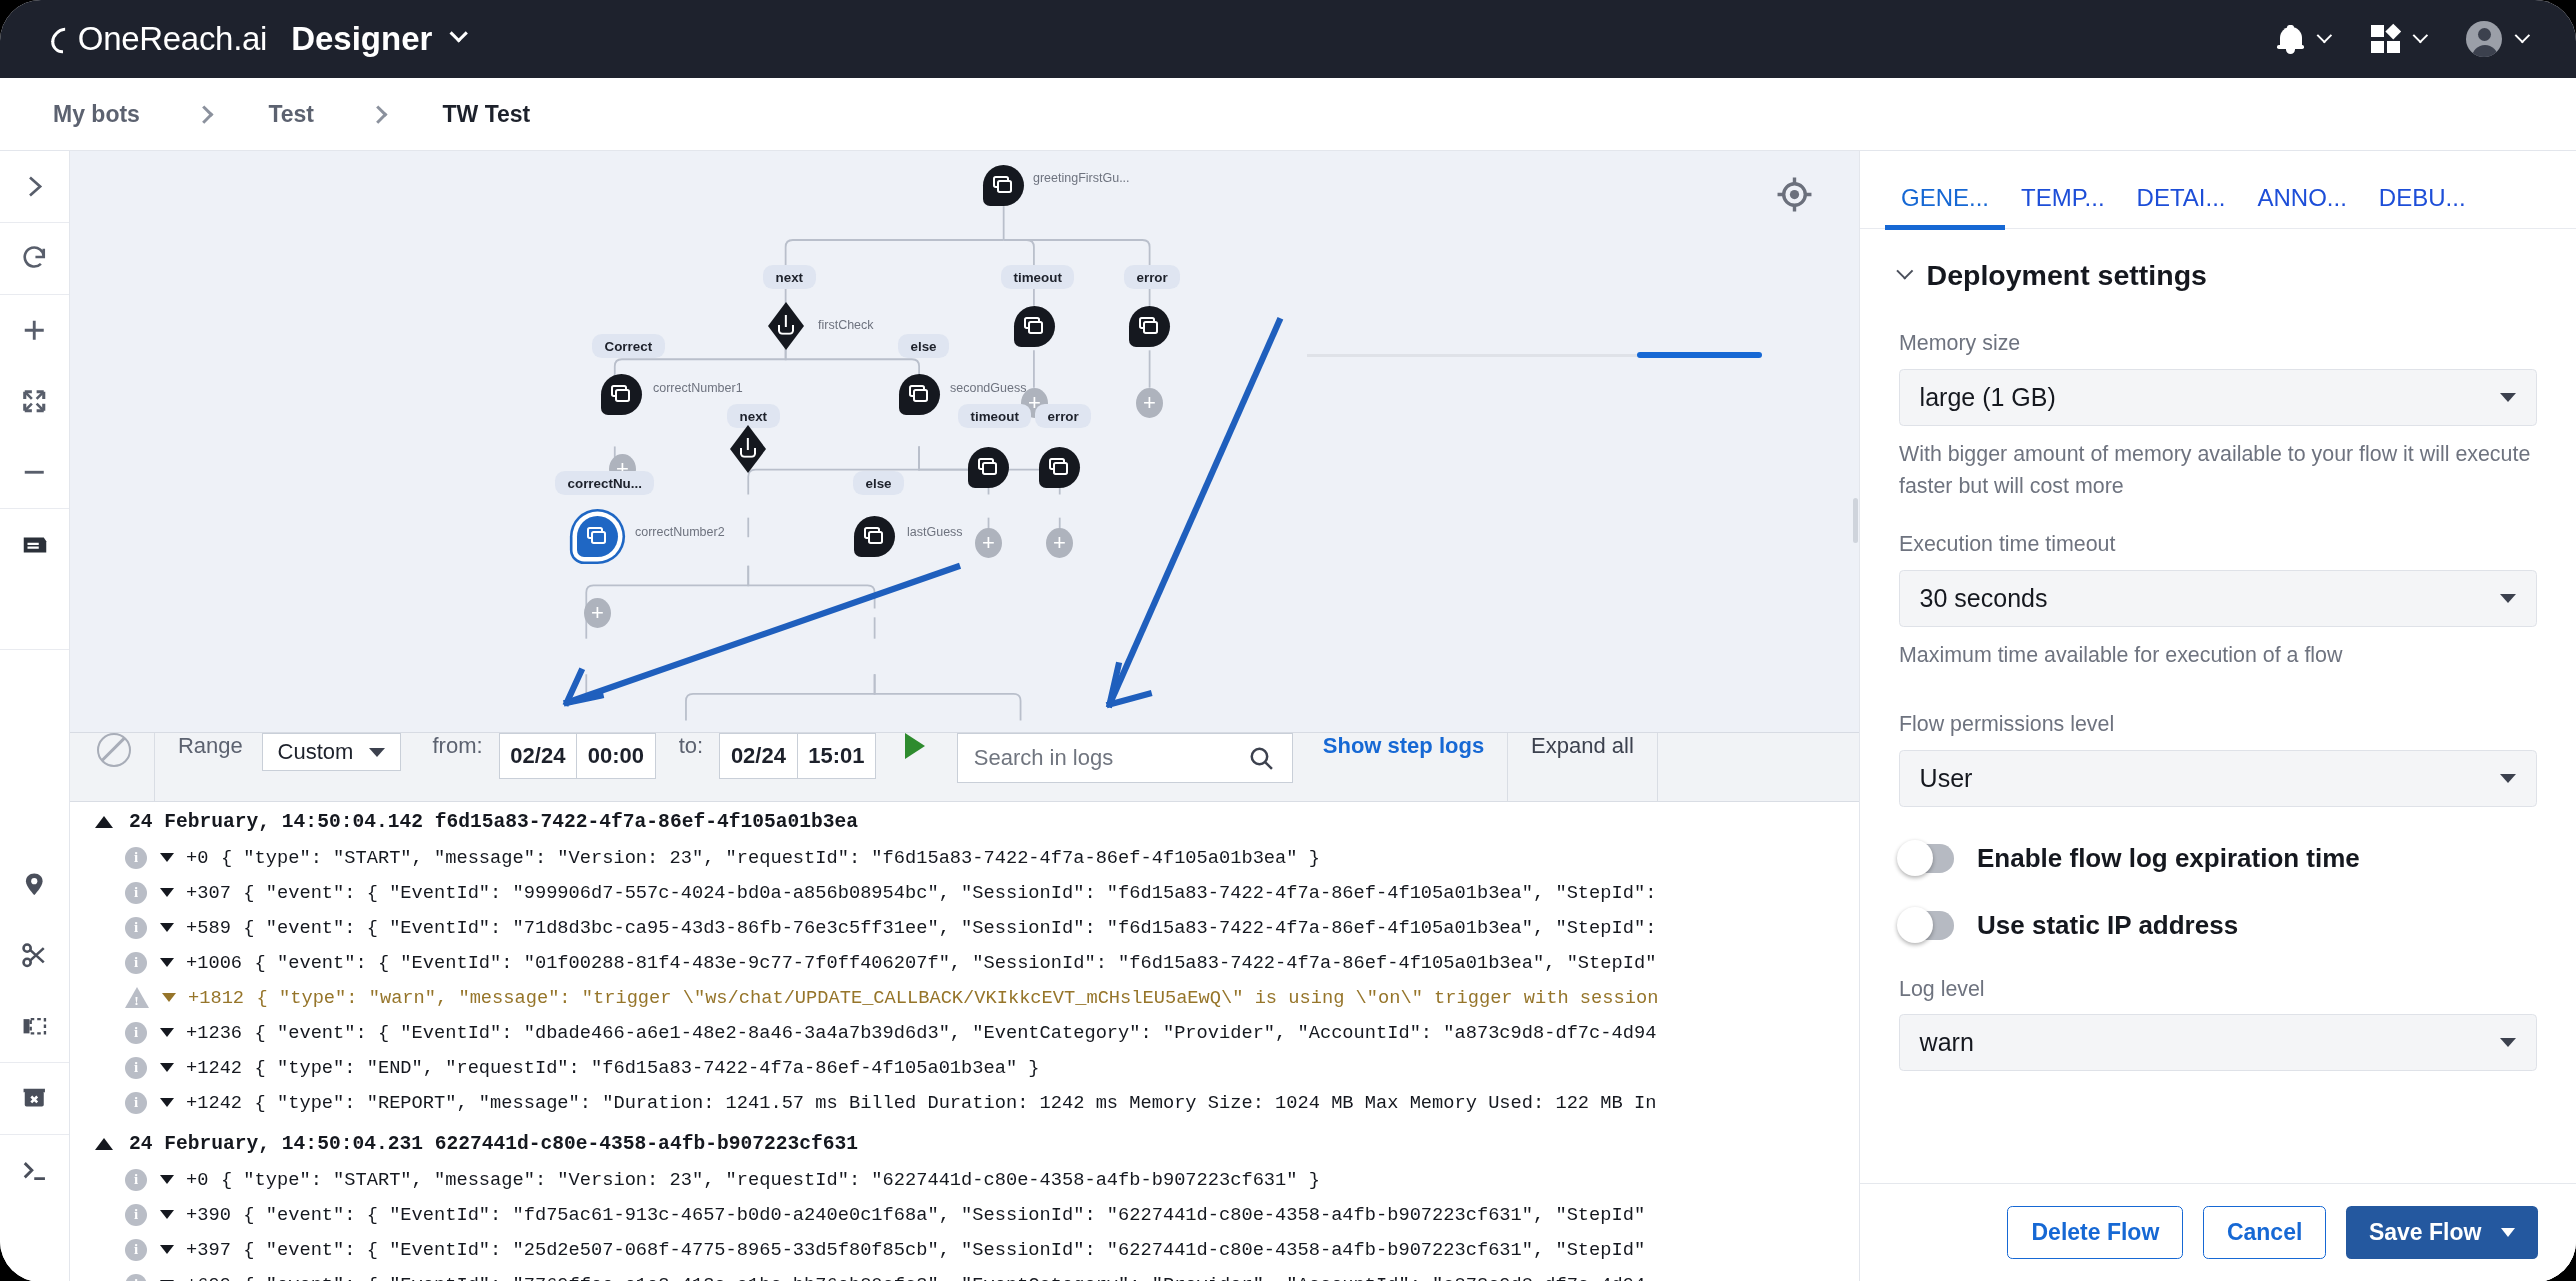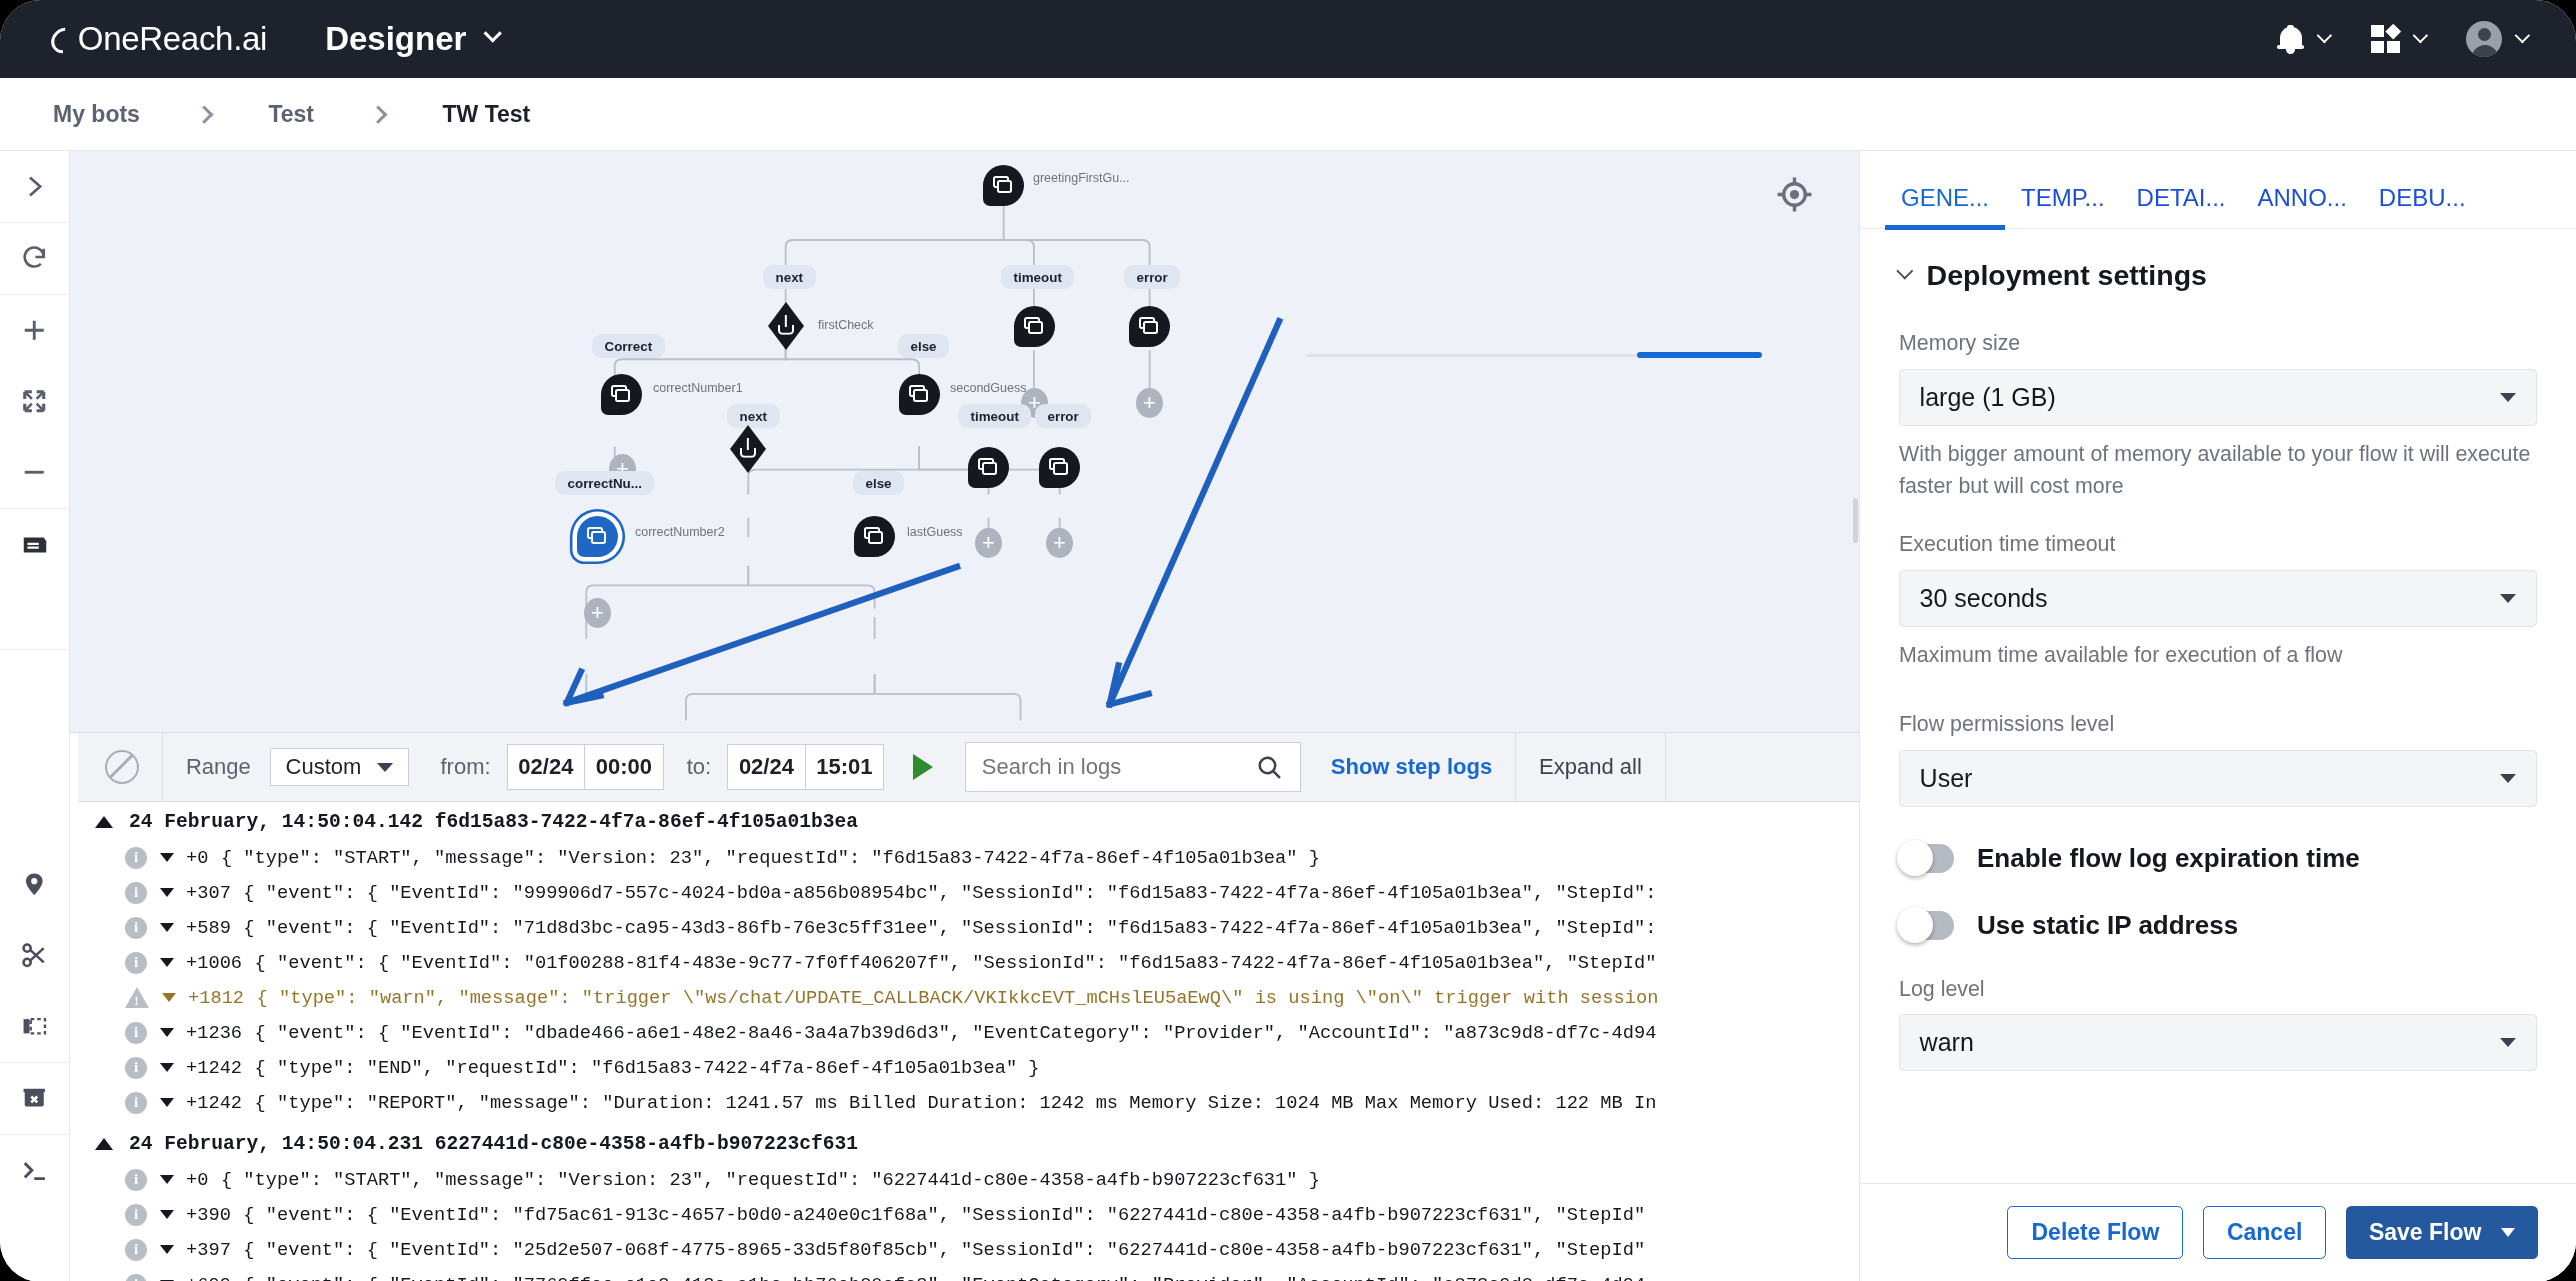--- a/index.html
+++ b/index.html
@@ -10,21 +10,21 @@
     background:#fff; border-radius:41px; overflow:hidden; }
 
   
   .topbar { position:absolute; left:0; top:0; width:2576px; height:78px;
     background:#1e222d; display:flex; align-items:center; }
   .logo { margin-left:52px; font-size:33px; color:#fff; letter-spacing:-0.3px;
     font-weight:400; display:flex; align-items:center; }
   .logo .mark { display:inline-block; width:24px; height:27px; margin-right:1.8px;
     border:3.1px solid #fff; border-top-color:transparent; border-right-color:transparent;
     border-radius:50% 0 50% 50%; transform:rotate(45deg); position:relative; top:1.8px; }
-  .app-title { margin-left:58px; font-size:33px; color:#fff; font-weight:700; }
+  .app-title { margin-left:24px; font-size:33px; color:#fff; font-weight:700; }
   .app-caret { margin-left:19.6px; }
   .topbar-right { margin-left:auto; display:flex; align-items:center; margin-right:48px; gap:41px; }
   .tb-item { display:flex; align-items:center; gap:15px; }
 
   .chev { display:inline-block; width:13.4px; height:13.4px;
     border-right:3px solid #fff; border-bottom:3px solid #fff;
     transform:rotate(45deg); position:relative; top:-3.6px; }
   .chev.sm { width:10.7px; height:10.7px; border-width:2.7px; }
 
   .bell { width:27px; height:29px; position:relative; }
@@ -83,22 +83,22 @@
     border-left:2.3px solid #fff; border-right:2.3px solid #fff; border-bottom:0;
     border-top:2.3px solid #fff; border-radius:4.5px 4.5px 0 0; transform:rotate(180deg); }
   .plus-node { width:27px; height:30px; border-radius:50%; background:#aeb3bd;
     color:#fff; font-size:22px; display:flex; align-items:center; justify-content:center; }
   .pill { background:#dfe5f1; color:#1d212b; font-size:13.4px; font-weight:700;
     padding:4.5px 12.5px; border-radius:9.8px; white-space:nowrap; }
   .nlabel { position:absolute; font-size:12.5px; color:#6e737f; white-space:nowrap; }
   .target-ic { position:absolute; right:46px; top:25px; width:37px; height:37px; }
 
   
-  .logbar { position:absolute; left:78px; top:733px; width:1789px; height:69px;
-    background:#f1f3f6; display:flex; align-items:center; border-bottom:0.9px solid #d9dde4; }
+  .logbar { position:absolute; left:70px; top:733px; width:1789px; height:69px;
+    background:#f1f3f6; display:flex; align-items:flex-start; border-bottom:0.9px solid #d9dde4; }
   .nosym { width:34px; height:34px; border:2.7px solid #a8adb8; border-radius:50%;
     position:relative; margin-left:27px; }
   .nosym:after { content:""; position:absolute; left:-1.8px; top:12.5px; width:32px; height:2.7px;
     background:#a8adb8; transform:rotate(-45deg); }
   .sep-v { width:0.9px; height:69px; background:#d9dde4; margin:0 23px; }
   .lb-label { font-size:22px; color:#5c6270; }
   .sel-box { background:#fff; border:0.9px solid #c9cfd8; height:38px; display:flex;
     align-items:center; gap:16px; padding:0 14.2px; font-size:22px; color:#1d212b; }
   .tri-dn { width:0;height:0;border-left:8px solid transparent;border-right:8px solid transparent;
     border-top:9.8px solid #3c414e; }

